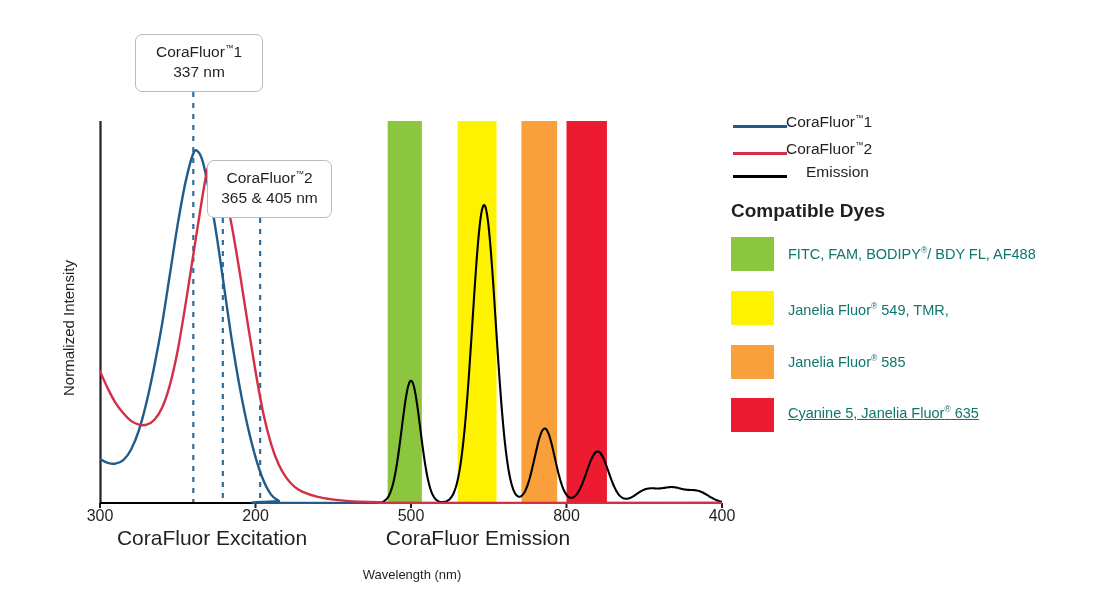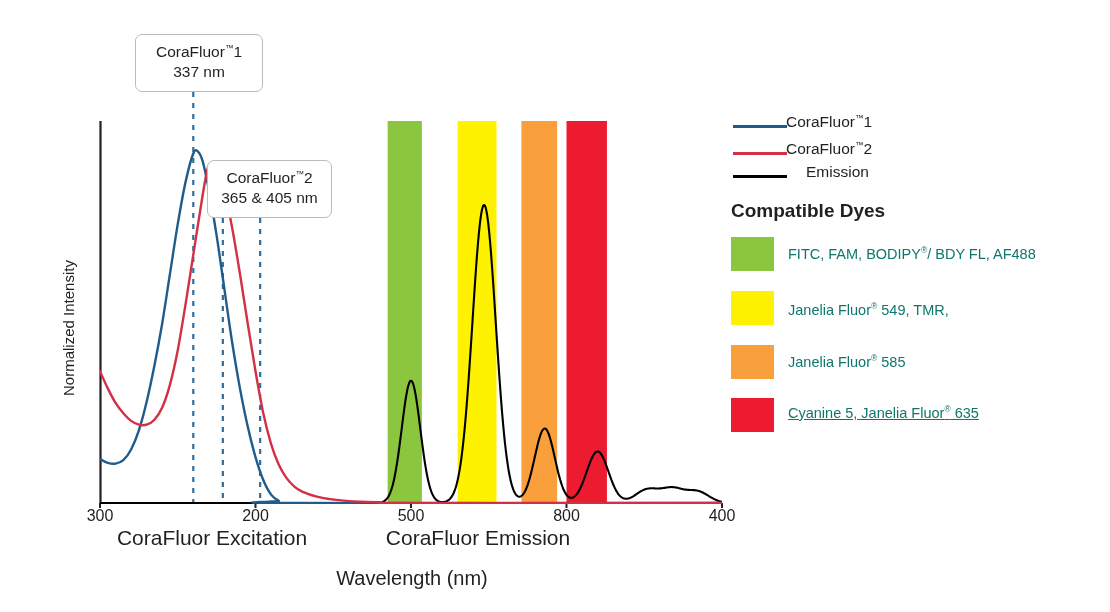--- a/index.html
+++ b/index.html
@@ -28,21 +28,21 @@
   
   .axis-num{
     position:absolute;font-size:16px;color:#231f20;
     transform:translateX(-50%);white-space:nowrap;
   }
   .axis-sub{
     position:absolute;font-size:21px;color:#231f20;
     transform:translateX(-50%);white-space:nowrap;
   }
   #xlabel{
-    position:absolute;left:412px;top:567px;font-size:20px;
+    position:absolute;left:412px;top:567px;font-size:13px;
     transform:translateX(-50%);white-space:nowrap;color:#231f20;
   }
   #ylabel{
     position:absolute;left:60px;top:236px;width:160px;
     font-size:15px;color:#231f20;white-space:nowrap;
     transform-origin:0 0;transform:rotate(-90deg) translateX(-100%);
     text-align:left;
   }
   .lg-text{
     position:absolute;left:786px;font-size:15.5px;color:#231f20;

